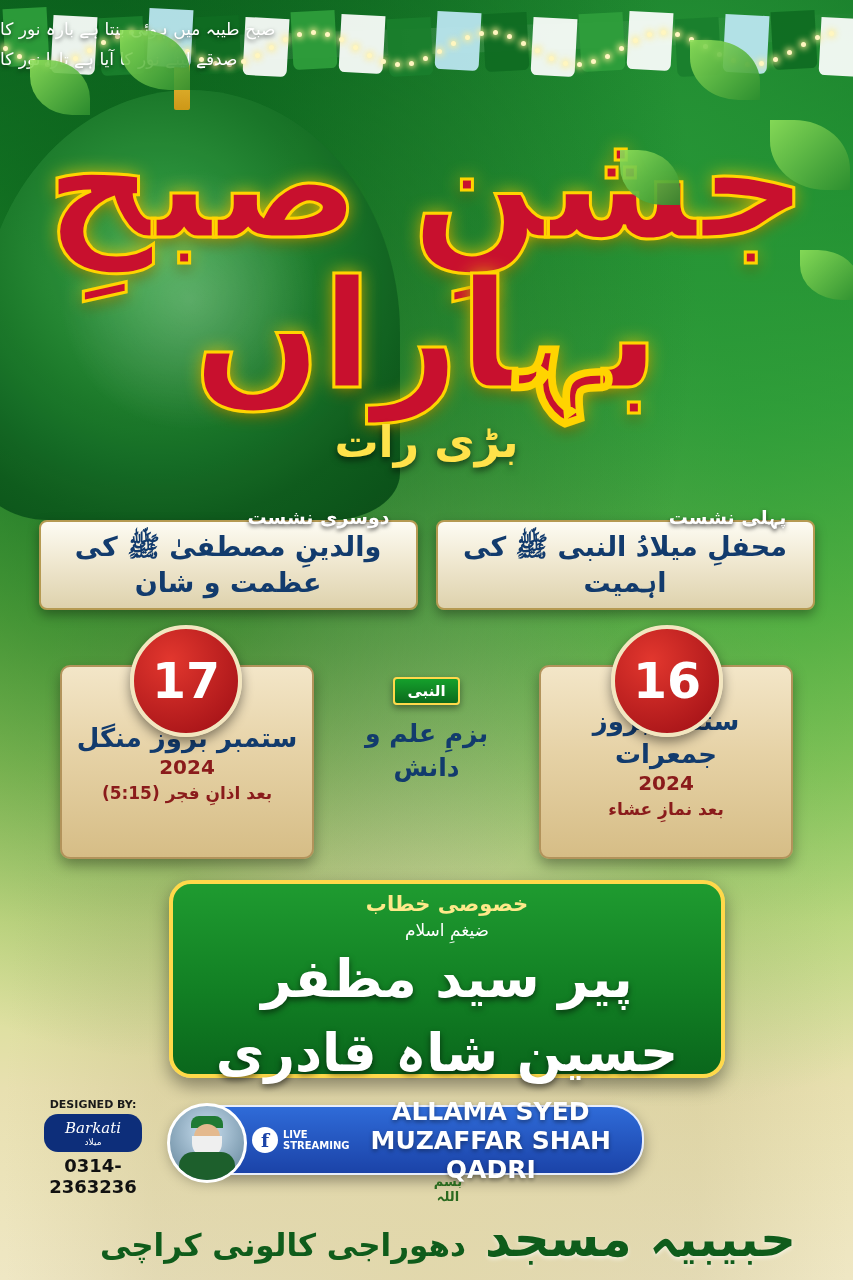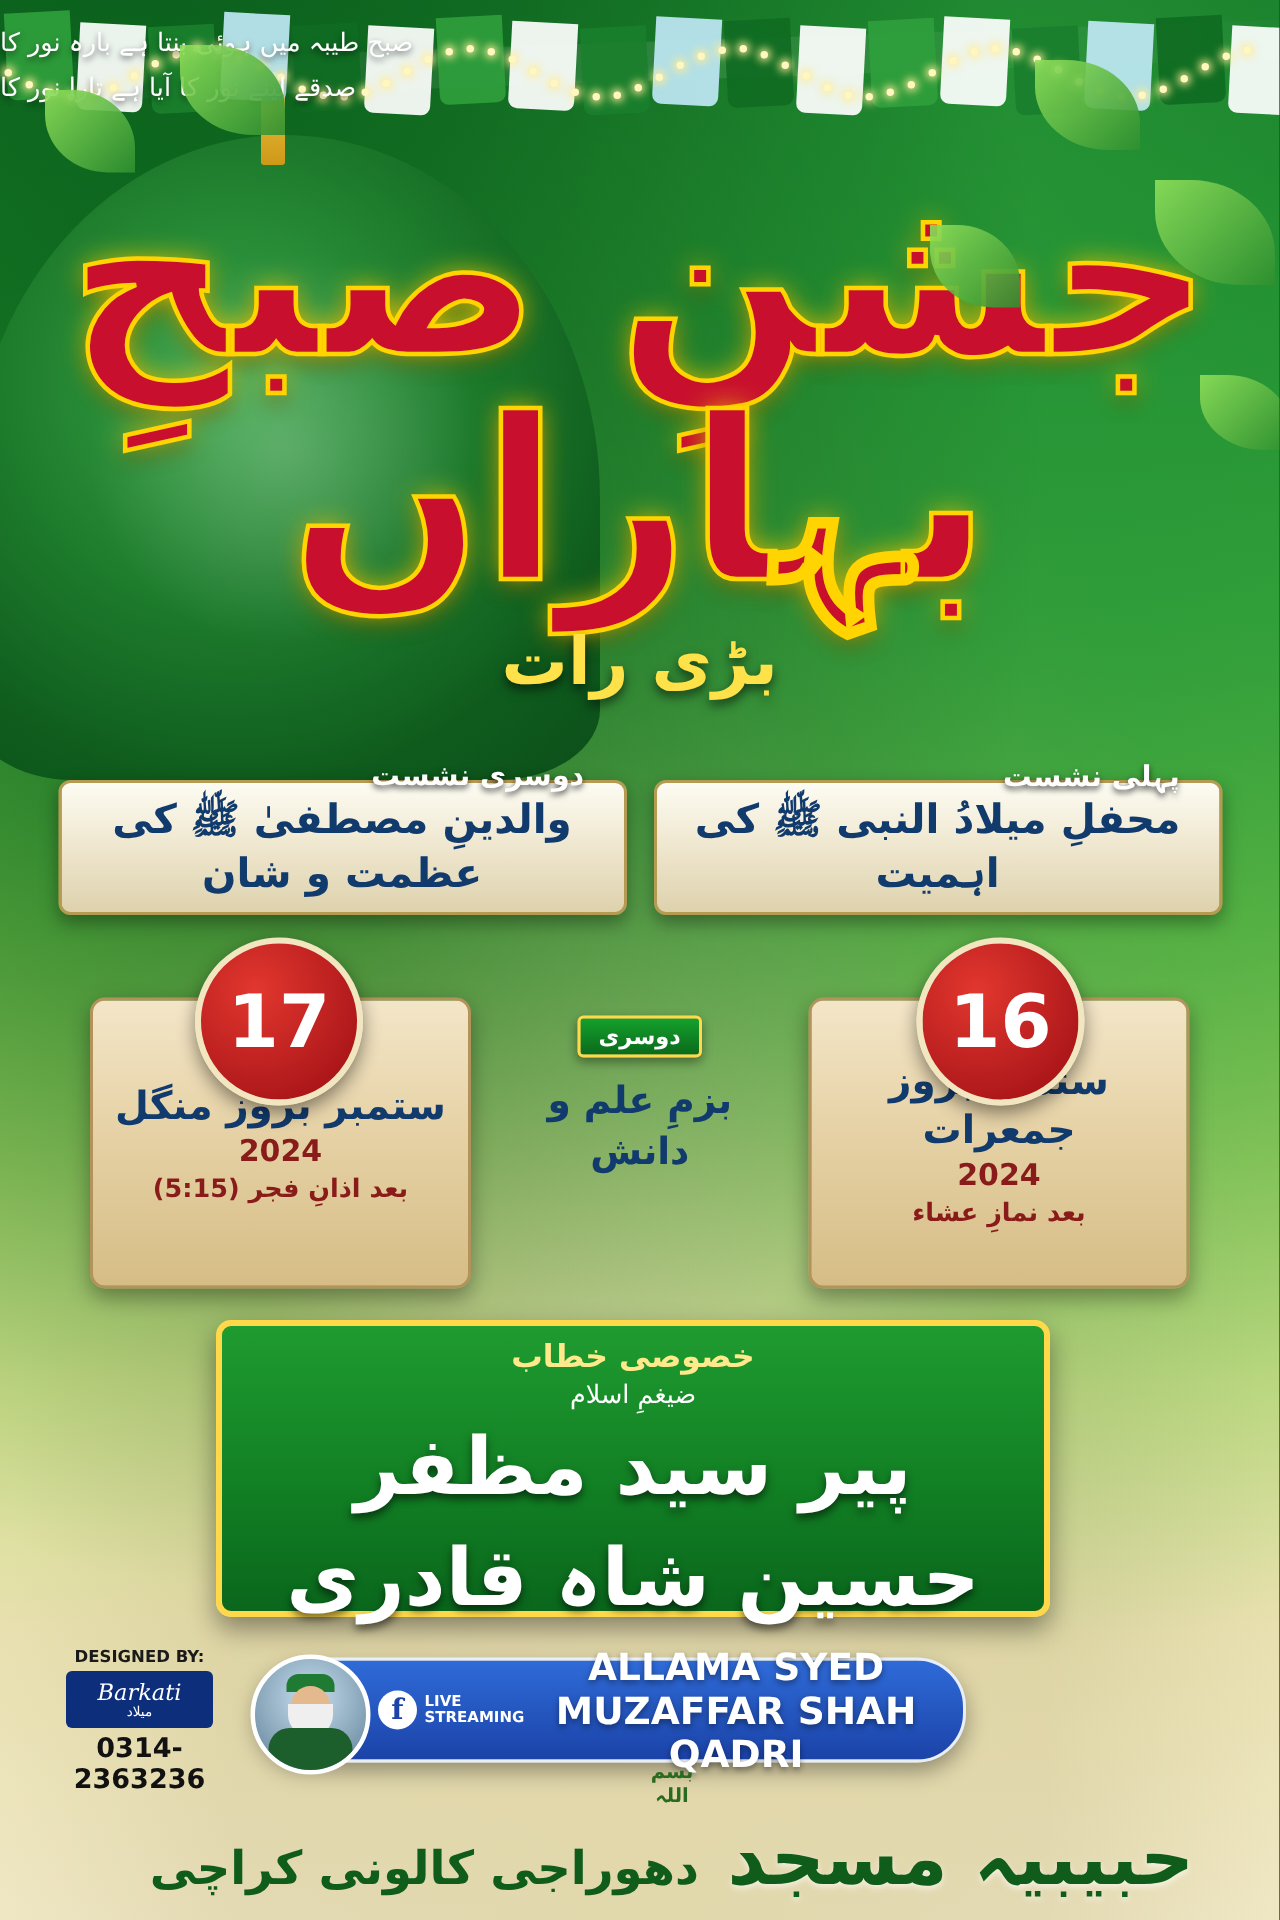--- a/index.html
+++ b/index.html
@@ -134,40 +134,40 @@
     display:inline-block;background:linear-gradient(180deg,#15a02c,#0b6a1c);
     border:2px solid #ffd94a;color:#fff;font-size:15px;font-weight:bold;
     padding:3px 12px;border-radius:4px;box-shadow:0 3px 7px rgba(0,0,0,.4);
   }
   .mid-flag .mid-text{
     margin-top:12px;font-size:25px;font-weight:bold;color:#123b6d;line-height:34px;
   }
 
   
   .speaker-box{
-    position:absolute;top:880px;left:144px;width:548px;height:190px;
+    position:absolute;top:880px;left:169px;width:548px;height:190px;
     background:linear-gradient(180deg,#1f9b30 0%,#128024 55%,#0a671c 100%);
-    border:4px solid #ffd94a;border-radius:10px;
+    border:4px solid #ffd94a;border-radius:22px;
     box-shadow:0 8px 18px rgba(0,0,0,.4);
     text-align:center;direction:rtl;
   }
   .speaker-kicker{margin-top:8px;font-size:21px;color:#ffe98a;font-weight:bold;}
   .speaker-title{margin-top:4px;font-size:17px;color:#ffffff;}
   .speaker-name{
     margin-top:2px;font-size:53px;line-height:74px;font-weight:bold;color:#ffffff;
     text-shadow:0 3px 6px rgba(0,0,0,.55);
   }
 
   
   .designed{
     position:absolute;left:44px;top:1098px;width:98px;text-align:center;
   }
   .designed .lbl{font-size:11px;font-weight:bold;color:#1a1a1a;}
   .designed .card{
-    margin-top:3px;background:#0d2e7a;border-radius:4px;padding:5px 4px;color:#fff;
+    margin-top:3px;background:#0d2e7a;border-radius:14px;padding:5px 4px;color:#fff;
   }
   .designed .brand{font-size:15px;font-family:"DejaVu Serif", serif;font-style:italic;}
   .designed .sub{font-size:9px;}
   .designed .phone{margin-top:3px;font-size:18px;font-weight:bold;color:#111;}
 
   
   .livebar{
     position:absolute;left:170px;top:1105px;width:470px;height:66px;
     background:linear-gradient(180deg,#2f6bd8,#1b43a8);
     border-radius:33px;border:2px solid #e8eefc;
@@ -345,21 +345,21 @@
             <span>بروز منگل</span>
           </div>
           <div class="date-year">2024</div>
           <div class="date-note">بعد اذانِ فجر (5:15)</div>
         </div>
       </div>
     </div>
     <div class="badge left">17</div>
 
     <div class="mid-flag">
-      <span class="tag">دوسری</span>
+      <span class="tag">النبی</span>
       <div class="mid-text">بزمِ علم و دانش</div>
     </div>
   </div>
 
   <div class="speaker-box">
     <div class="speaker-kicker">خصوصی خطاب</div>
     <div class="speaker-title">ضیغمِ اسلام</div>
     <div class="speaker-name">پیر سید مظفر حسین شاہ قادری</div>
   </div>
 

